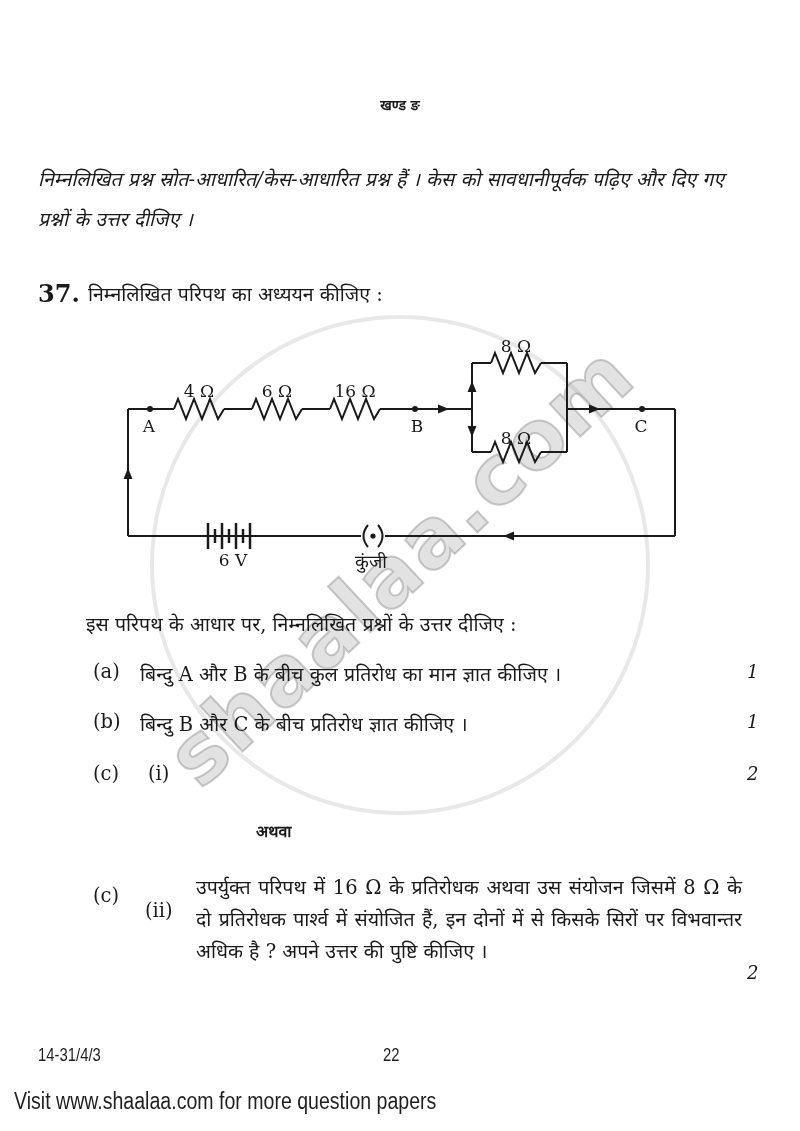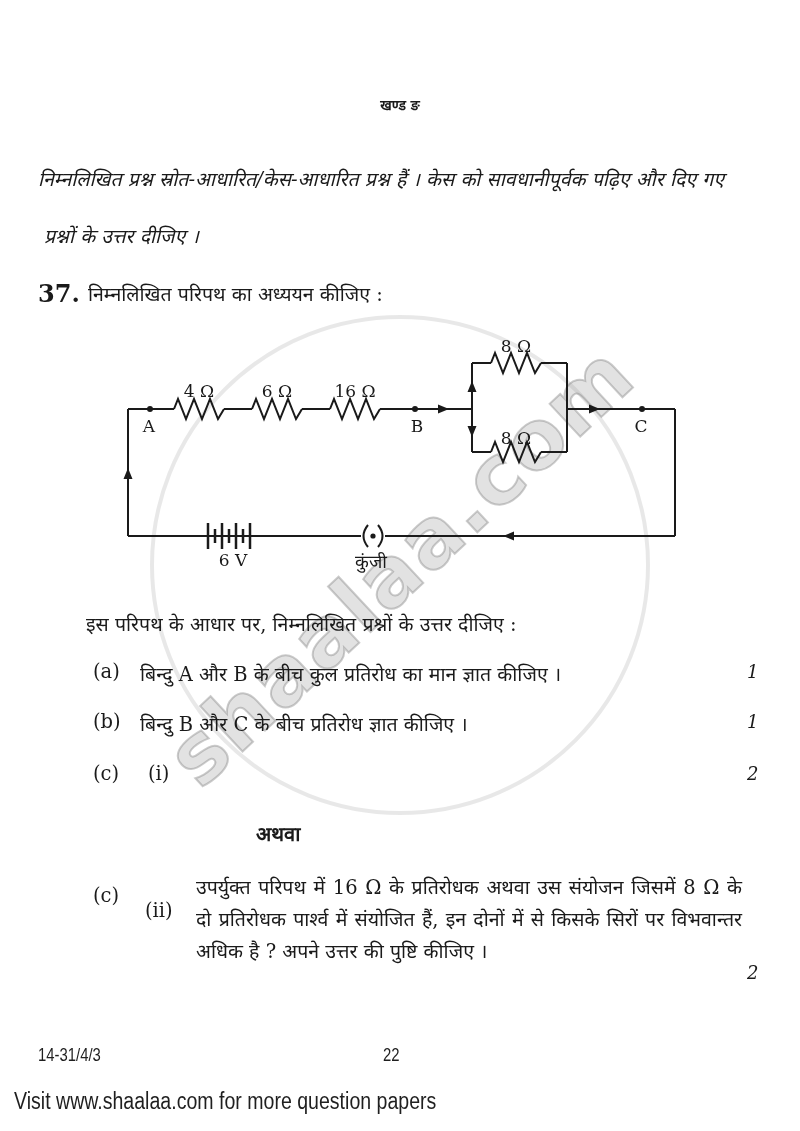--- a/index.html
+++ b/index.html
@@ -37,21 +37,21 @@
 <body>
 
 <div class="page">
 
   <div class="abs wm-circle"></div>
   <div class="abs wm-text">shaalaa.com</div>
 
   <div class="abs center layer dev bold" style="top:95px; font-size:14px;">खण्ड ङ</div>
 
   <div class="abs layer dev ital" style="left:38px; top:165px;">निम्नलिखित प्रश्न स्रोत-आधारित/केस-आधारित प्रश्न हैं । केस को सावधानीपूर्वक पढ़िए और दिए गए</div>
-  <div class="abs layer dev ital" style="left:44px; top:205px;margin-top:17px;">प्रश्नों के उत्तर दीजिए ।</div>
+  <div class="abs layer dev ital" style="left:38px; top:205px;">प्रश्नों के उत्तर दीजिए ।</div>
 
   <div class="abs layer dev bold" style="left:38px; top:279px; font-size:24px;">37.</div>
   <div class="abs layer dev" style="left:88px; top:280px;">निम्नलिखित परिपथ का अध्ययन कीजिए :</div>
 
   <svg class="abs layer" style="left:100px; top:320px;" width="600" height="262" viewBox="100 320 600 262">
     <g stroke="#1a1a1a" stroke-width="2" fill="none">
 
       <path d="M128 409 H174"></path>
       <path d="M224 409 H252"></path>
       <path d="M302 409 H330"></path>
@@ -126,21 +126,21 @@
   <div class="abs layer marks" style="left:747px; top:661px;">1</div>
 
   <div class="abs layer dev" style="left:93px; top:710px;">(b)</div>
   <div class="abs layer dev" style="left:140px; top:710px;">बिन्दु B और C के बीच प्रतिरोध ज्ञात कीजिए ।</div>
   <div class="abs layer marks" style="left:747px; top:711px;">1</div>
 
   <div class="abs layer dev" style="left:93px; top:762px;">(c)</div>
   <div class="abs layer dev" style="left:148px; top:762px;">(i)</div>
   <div class="abs layer marks" style="left:747px; top:763px;">2</div>
 
-  <div class="abs layer dev bold" style="left:256px; top:820px; font-size:20px;text-align:center;">अथवा</div>
+  <div class="abs layer dev bold" style="left:256px; top:820px; font-size:16px;text-align:center;">अथवा</div>
 
   <div class="abs layer dev" style="left:93px; top:884px;">(c)</div>
   <div class="abs layer dev" style="left:145px; top:884px;margin-top:15px;">(ii)</div>
   <div class="abs layer dev-wrap" style="left:196px; top:872px; width:546px; line-height:32px; text-align:justify;">उपर्युक्त परिपथ में 16 Ω के प्रतिरोधक अथवा उस संयोजन जिसमें 8 Ω के दो प्रतिरोधक पार्श्व में संयोजित हैं, इन दोनों में से किसके सिरों पर विभवान्तर अधिक है ? अपने उत्तर की पुष्टि कीजिए ।</div>
   <div class="abs layer marks" style="left:747px; top:962px;">2</div>
 
   <div class="abs layer sans-cond" style="left:38px; top:1045px; font-size:17.5px;">14-31/4/3</div>
   <div class="abs layer sans-cond" style="left:383px; top:1045px; font-size:17.5px;">22</div>
   <div class="abs layer sans-cond" style="left:14px; top:1088px; font-size:23px;">Visit www.shaalaa.com for more question papers</div>
 

